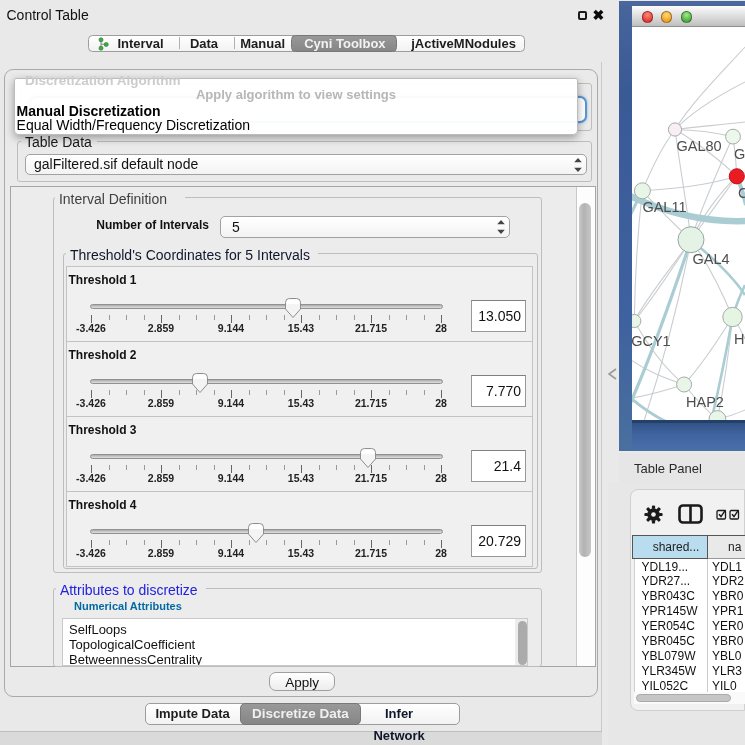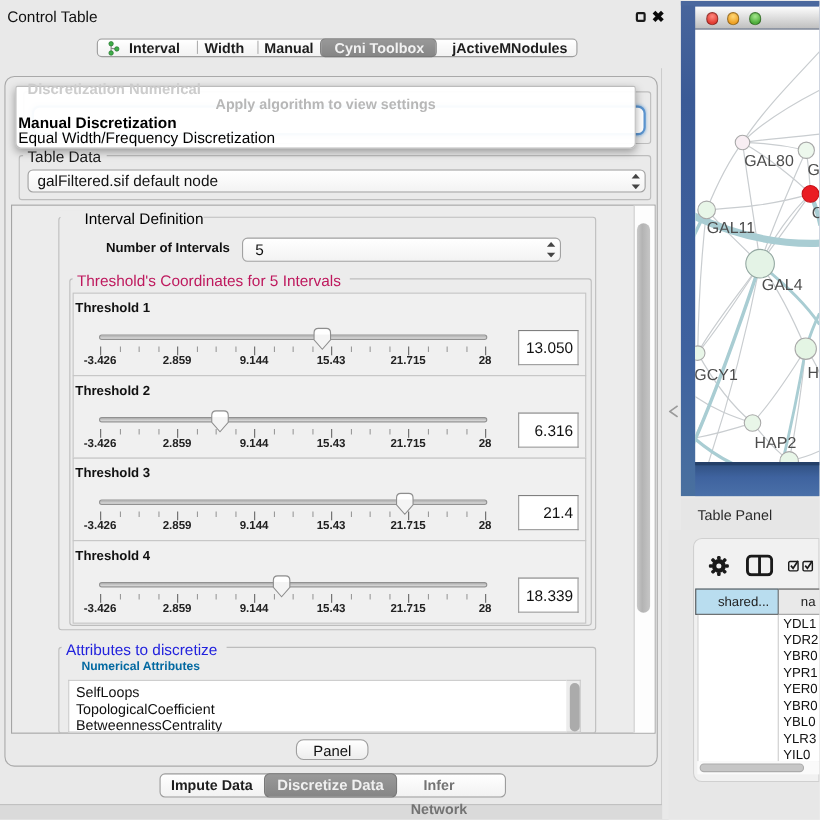--- a/index.html
+++ b/index.html
@@ -11,21 +11,21 @@
 <div style="position:absolute;left:0;top:730.5px;width:602px;height:1px;background:#bdbdbd;"></div>
 <div style="position:absolute;left:602px;top:0;width:17px;height:745px;background:#e9e9e9;"></div>
 <div style="position:absolute;left:6.5px;top:7px;width:160px;height:16px;font-size:14px;color:#111;">Control Table</div>
 <div style="position:absolute;left:577.5px;top:10.5px;width:9px;height:9px;border:2px solid #1a1a1a;border-radius:2px;box-sizing:border-box;"></div>
 <div style="position:absolute;left:592.5px;top:7px;width:14px;height:16px;font-size:14px;font-weight:bold;color:#0a0a0a;">✖</div>
 <div style="position:absolute;left:87.5px;top:34.5px;width:437.5px;height:17.5px;border-radius:4.5px;background:linear-gradient(#ffffff,#f2f2f2);border:1px solid #9d9d9d;box-sizing:border-box;"></div>
 <div style="position:absolute;left:178.5px;top:37px;width:1px;height:12px;background:#b0b0b0;"></div>
 <div style="position:absolute;left:234px;top:37px;width:1px;height:12px;background:#b0b0b0;"></div>
 <div style="position:absolute;left:291px;top:34.5px;width:105.5px;height:17.5px;border-radius:4.5px;background:linear-gradient(#989898,#868686);border:1px solid #787878;box-sizing:border-box;"></div>
 <div style="position:absolute;left:108px;top:34.5px;width:65px;height:17.5px;font-size:13px;font-weight:bold;color:#1d1d1d;line-height:17.5px;text-align:center;">Interval</div>
-<div style="position:absolute;left:179px;top:34.5px;width:50px;height:17.5px;font-size:13px;font-weight:bold;color:#1d1d1d;line-height:17.5px;text-align:center;">Width</div>
+<div style="position:absolute;left:179px;top:34.5px;width:50px;height:17.5px;font-size:13px;font-weight:bold;color:#1d1d1d;line-height:17.5px;text-align:center;">Data</div>
 <div style="position:absolute;left:237.7px;top:34.5px;width:50px;height:17.5px;font-size:13px;font-weight:bold;color:#1d1d1d;line-height:17.5px;text-align:center;">Manual</div>
 <div style="position:absolute;left:291px;top:34.5px;width:107.8px;height:17.5px;font-size:13px;font-weight:bold;color:#f2f2f2;line-height:17.5px;text-align:center;">Cyni Toolbox</div>
 <div style="position:absolute;left:411.2px;top:34.5px;width:104.6px;height:17.5px;font-size:13px;font-weight:bold;color:#1d1d1d;line-height:17.5px;text-align:center;">jActiveMNodules</div>
 <svg class="abs" style="left:98px;top:36.5px" width="11" height="14" viewBox="0 0 11 14">
 <line x1="3" y1="3" x2="3" y2="11" stroke="#888" stroke-width="1"></line>
 <line x1="3" y1="7" x2="8" y2="7.5" stroke="#888" stroke-width="1"></line>
 <circle cx="3" cy="2.8" r="2" fill="#3fae49" stroke="#2a7a33" stroke-width="0.7"></circle>
 <circle cx="3" cy="11.2" r="2" fill="#3fae49" stroke="#2a7a33" stroke-width="0.7"></circle>
 <circle cx="8.2" cy="7.5" r="2" fill="#3fae49" stroke="#2a7a33" stroke-width="0.7"></circle>
 </svg>
@@ -37,30 +37,30 @@
 <div style="position:absolute;left:25px;top:154px;width:562px;height:21px;background:linear-gradient(#ffffff,#f3f3f3);border:1px solid #a2a2a2;border-radius:5px;box-sizing:border-box;"></div>
 <div style="position:absolute;left:34px;top:154px;width:300px;height:21px;font-size:14px;line-height:21px;color:#111;">galFiltered.sif default node</div>
 <svg class="abs" style="left:573px;top:157.5px" width="10" height="14" viewBox="0 0 10 14">
 <path d="M5 0 L8.8 4.3 L1.2 4.3 Z" fill="#444"></path>
     <path d="M5 14 L8.8 9.7 L1.2 9.7 Z" fill="#444"></path>
   </svg>
 <div style="position:absolute;left:10px;top:186px;width:585.5px;height:481px;border:1px solid #a5a5a5;background:#ececec;box-sizing:border-box;"></div>
 <div style="position:absolute;left:576px;top:187px;width:19px;height:479px;background:#fdfdfd;border-left:1px solid #c9c9c9;box-sizing:border-box;"></div>
 <div style="position:absolute;left:579px;top:203px;width:12px;height:354px;background:linear-gradient(90deg,#c9c9c9,#b3b3b3 40%,#c6c6c6);border-radius:6px;"></div>
 <div style="position:absolute;left:53px;top:197px;width:489px;height:376px;border:1px solid #bdbdbd;border-radius:3px;box-sizing:border-box;"></div>
-<div style="position:absolute;left:55px;top:190.5px;width:130px;height:14px;background:#ececec;font-size:14px;color:#000000;text-align:right;">&nbsp;Interval Definition</div>
+<div style="position:absolute;left:55px;top:190.5px;width:130px;height:14px;background:#ececec;font-size:14px;color:#404040;">&nbsp;Interval Definition</div>
 <div style="position:absolute;left:60px;top:218px;width:149px;height:15px;font-size:12px;font-weight:bold;color:#111;text-align:right;">Number of Intervals</div>
 <div style="position:absolute;left:220px;top:215.5px;width:290px;height:22px;background:linear-gradient(#ffffff,#f3f3f3);border:1px solid #a2a2a2;border-radius:5px;box-sizing:border-box;"></div>
 <div style="position:absolute;left:232px;top:215.5px;width:40px;height:22px;font-size:14px;line-height:22px;color:#111;">5</div>
 <svg class="abs" style="left:496px;top:219.5px" width="10" height="14" viewBox="0 0 10 14">
 <path d="M5 0 L8.8 4.3 L1.2 4.3 Z" fill="#444"></path>
     <path d="M5 14 L8.8 9.7 L1.2 9.7 Z" fill="#444"></path>
   </svg>
 <div style="position:absolute;left:62.5px;top:253px;width:475px;height:316px;border:1px solid #bdbdbd;border-radius:3px;box-sizing:border-box;"></div>
-<div style="position:absolute;left:66px;top:246.5px;width:252px;height:14px;background:#ececec;font-size:14px;color:#be185d;">&nbsp;Threshold's Coordinates for 5 Intervals</div>
+<div style="position:absolute;left:66px;top:246.5px;width:252px;height:14px;background:#ececec;font-size:14px;color:#0f172a;">&nbsp;Threshold's Coordinates for 5 Intervals</div>
 <div style="position:absolute;left:65.5px;top:266px;width:467.5px;height:76px;border:1px solid #c3c3c3;background:#f0f0f0;box-sizing:border-box;"></div>
 <div style="position:absolute;left:68.5px;top:272.5px;width:120px;height:15px;font-size:12px;font-weight:bold;color:#111;">Threshold 1</div>
 <div style="position:absolute;left:90px;top:304px;width:353px;height:5px;background:linear-gradient(#ababab,#e0e0e0);border:1px solid #919191;border-radius:4px;box-sizing:border-box;"></div>
 <div style="position:absolute;left:65.5px;top:266px;width:467.5px;height:76px;">
     <div style="position:absolute;left:25.50px;top:49px;width:1px;height:8px;background:#666"></div>
     <div style="position:absolute;left:43.00px;top:49px;width:1px;height:4.5px;background:#9a9a9a"></div>
     <div style="position:absolute;left:60.50px;top:49px;width:1px;height:4.5px;background:#9a9a9a"></div>
     <div style="position:absolute;left:78.00px;top:49px;width:1px;height:4.5px;background:#9a9a9a"></div>
     <div style="position:absolute;left:95.50px;top:49px;width:1px;height:8px;background:#666"></div>
     <div style="position:absolute;left:113.00px;top:49px;width:1px;height:4.5px;background:#9a9a9a"></div>
@@ -122,21 +122,21 @@
 <div style="position:absolute;left:131px;top:397px;width:60px;height:12px;font-size:10.5px;font-weight:bold;color:#222;text-align:center;">2.859</div>
 <div style="position:absolute;left:201px;top:397px;width:60px;height:12px;font-size:10.5px;font-weight:bold;color:#222;text-align:center;">9.144</div>
 <div style="position:absolute;left:271px;top:397px;width:60px;height:12px;font-size:10.5px;font-weight:bold;color:#222;text-align:center;">15.43</div>
 <div style="position:absolute;left:341px;top:397px;width:60px;height:12px;font-size:10.5px;font-weight:bold;color:#222;text-align:center;">21.715</div>
 <div style="position:absolute;left:411px;top:397px;width:60px;height:12px;font-size:10.5px;font-weight:bold;color:#222;text-align:center;">28</div>
 <svg class="abs" style="left:190.5px;top:372px" width="18" height="22" viewBox="0 0 18 22">
 <path d="M1.5 5.5 Q1.5 1.5 5.5 1.5 L12.5 1.5 Q16.5 1.5 16.5 5.5 L16.5 12 L9 20.5 L1.5 12 Z" fill="#f4f4f4" stroke="#8e8e8e" stroke-width="1"></path>
 <path d="M2.5 5.5 Q2.5 2.5 5.5 2.5 L12.5 2.5 Q15.5 2.5 15.5 5.5 L15.5 7 L2.5 7 Z" fill="#ffffff"></path>
   </svg>
 <div style="position:absolute;left:470.5px;top:375px;width:55px;height:32px;background:#fff;border:1px solid #989898;border-top-color:#7f7f7f;box-sizing:border-box;"></div>
-<div style="position:absolute;left:470.5px;top:375px;width:50.5px;height:32px;font-size:14px;line-height:32px;color:#111;text-align:right;">6.316</div>
+<div style="position:absolute;left:470.5px;top:375px;width:50.5px;height:32px;font-size:14px;line-height:32px;color:#111;text-align:right;">7.770</div>
 <div style="position:absolute;left:65.5px;top:416px;width:467.5px;height:76px;border:1px solid #c3c3c3;background:#f0f0f0;box-sizing:border-box;"></div>
 <div style="position:absolute;left:68.5px;top:422.5px;width:120px;height:15px;font-size:12px;font-weight:bold;color:#111;">Threshold 3</div>
 <div style="position:absolute;left:90px;top:454px;width:353px;height:5px;background:linear-gradient(#ababab,#e0e0e0);border:1px solid #919191;border-radius:4px;box-sizing:border-box;"></div>
 <div style="position:absolute;left:65.5px;top:416px;width:467.5px;height:76px;">
     <div style="position:absolute;left:25.50px;top:49px;width:1px;height:8px;background:#666"></div>
     <div style="position:absolute;left:43.00px;top:49px;width:1px;height:4.5px;background:#9a9a9a"></div>
     <div style="position:absolute;left:60.50px;top:49px;width:1px;height:4.5px;background:#9a9a9a"></div>
     <div style="position:absolute;left:78.00px;top:49px;width:1px;height:4.5px;background:#9a9a9a"></div>
     <div style="position:absolute;left:95.50px;top:49px;width:1px;height:8px;background:#666"></div>
     <div style="position:absolute;left:113.00px;top:49px;width:1px;height:4.5px;background:#9a9a9a"></div>
@@ -198,35 +198,35 @@
 <div style="position:absolute;left:131px;top:547px;width:60px;height:12px;font-size:10.5px;font-weight:bold;color:#222;text-align:center;">2.859</div>
 <div style="position:absolute;left:201px;top:547px;width:60px;height:12px;font-size:10.5px;font-weight:bold;color:#222;text-align:center;">9.144</div>
 <div style="position:absolute;left:271px;top:547px;width:60px;height:12px;font-size:10.5px;font-weight:bold;color:#222;text-align:center;">15.43</div>
 <div style="position:absolute;left:341px;top:547px;width:60px;height:12px;font-size:10.5px;font-weight:bold;color:#222;text-align:center;">21.715</div>
 <div style="position:absolute;left:411px;top:547px;width:60px;height:12px;font-size:10.5px;font-weight:bold;color:#222;text-align:center;">28</div>
 <svg class="abs" style="left:246.5px;top:522px" width="18" height="22" viewBox="0 0 18 22">
 <path d="M1.5 5.5 Q1.5 1.5 5.5 1.5 L12.5 1.5 Q16.5 1.5 16.5 5.5 L16.5 12 L9 20.5 L1.5 12 Z" fill="#f4f4f4" stroke="#8e8e8e" stroke-width="1"></path>
 <path d="M2.5 5.5 Q2.5 2.5 5.5 2.5 L12.5 2.5 Q15.5 2.5 15.5 5.5 L15.5 7 L2.5 7 Z" fill="#ffffff"></path>
   </svg>
 <div style="position:absolute;left:470.5px;top:525px;width:55px;height:32px;background:#fff;border:1px solid #989898;border-top-color:#7f7f7f;box-sizing:border-box;"></div>
-<div style="position:absolute;left:470.5px;top:525px;width:50.5px;height:32px;font-size:14px;line-height:32px;color:#111;text-align:right;">18.339</div>
+<div style="position:absolute;left:470.5px;top:525px;width:50.5px;height:32px;font-size:14px;line-height:32px;color:#111;text-align:right;">20.729</div>
 <div style="position:absolute;left:53px;top:588px;width:489px;height:79px;border:1px solid #bdbdbd;border-radius:3px;box-sizing:border-box;"></div>
 <div style="position:absolute;left:56px;top:581.5px;width:150px;height:14px;background:#ececec;font-size:14px;color:#2222dd;">&nbsp;Attributes to discretize</div>
 <div style="position:absolute;left:55px;top:600px;width:160px;height:15px;font-size:11px;font-weight:bold;color:#0369a1;margin-left:19px;">Numerical Attributes</div>
 <div style="position:absolute;left:62px;top:618px;width:453px;height:48px;background:#fff;border:1px solid #c9c9c9;border-right:none;box-sizing:border-box;overflow:hidden;">
     <div style="position:absolute;left:6px;top:3px;font-size:13px;line-height:15.1px;color:#111;">SelfLoops<br>TopologicalCoefficient<br>BetweennessCentrality</div>
   </div>
 <div style="position:absolute;left:515px;top:618px;width:13px;height:48px;background:#ececec;border:1px solid #c9c9c9;border-left:none;box-sizing:border-box;"></div>
 <div style="position:absolute;left:518px;top:621px;width:9px;height:44px;background:#ababab;border-radius:5px;"></div>
-<div style="position:absolute;left:269px;top:671.5px;width:66.3px;height:19.7px;background:linear-gradient(#ffffff,#ededed);border:1px solid #9f9f9f;border-radius:7px;box-sizing:border-box;font-size:13.5px;line-height:19px;text-align:center;color:#111;">Panel</div>
+<div style="position:absolute;left:269px;top:671.5px;width:66.3px;height:19.7px;background:linear-gradient(#ffffff,#ededed);border:1px solid #9f9f9f;border-radius:7px;box-sizing:border-box;font-size:13.5px;line-height:19px;text-align:center;color:#111;">Apply</div>
 <div style="position:absolute;left:144.6px;top:703px;width:315px;height:21.5px;border-radius:5px;background:linear-gradient(#ffffff,#f2f2f2);border:1px solid #9d9d9d;box-sizing:border-box;"></div>
 <div style="position:absolute;left:240.3px;top:703px;width:120.3px;height:21.5px;border-radius:5px;background:linear-gradient(#999999,#868686);border:1px solid #787878;box-sizing:border-box;"></div>
 <div style="position:absolute;left:144.6px;top:703px;width:96px;height:21.5px;font-size:13px;font-weight:bold;color:#1d1d1d;line-height:21.5px;text-align:center;">Impute Data</div>
 <div style="position:absolute;left:240.3px;top:703px;width:120.3px;height:21.5px;font-size:13.5px;font-weight:bold;color:#f0f0f0;line-height:21.5px;text-align:center;">Discretize Data</div>
-<div style="position:absolute;left:360.6px;top:703px;width:77px;height:21.5px;font-size:13px;font-weight:bold;color:#737373;line-height:21.5px;text-align:center;">Infer Network</div>
+<div style="position:absolute;left:360.6px;top:703px;width:77px;height:21.5px;font-size:13px;font-weight:bold;color:#0f172a;line-height:21.5px;text-align:center;">Infer Network</div>
 <svg class="abs" style="left:608px;top:368px" width="9" height="12" viewBox="0 0 9 12">
 <path d="M8 1 L1 6 L8 11" fill="none" stroke="#9a9a9a" stroke-width="1.6"></path>
   </svg>
 <div style="position:absolute;left:619px;top:1px;width:126px;height:450px;background:linear-gradient(#48659c,#3a5a96 20%,#3e619f 70%,#49709f);"></div>
 <div style="position:absolute;left:619px;top:1px;width:126px;height:4px;background:#4b689e;"></div>
 <div style="position:absolute;left:632px;top:6px;width:113px;height:21px;background:linear-gradient(#fdfdfd,#bfbfbf);border-bottom:1px solid #8e8e8e;box-sizing:border-box;"></div>
 <div style="position:absolute;left:641.5999999999999px;top:11.2px;width:11.4px;height:11.4px;border-radius:50%;background:radial-gradient(circle at 50% 30%,#ff8a80,#e33d34 70%);border:0.5px solid rgba(0,0,0,0.35);box-sizing:border-box;"></div>
 <div style="position:absolute;left:661.0999999999999px;top:11.2px;width:11.4px;height:11.4px;border-radius:50%;background:radial-gradient(circle at 50% 30%,#ffd97a,#efa225 70%);border:0.5px solid rgba(0,0,0,0.35);box-sizing:border-box;"></div>
 <div style="position:absolute;left:680.9px;top:11.2px;width:11.4px;height:11.4px;border-radius:50%;background:radial-gradient(circle at 50% 30%,#a6e88e,#4fae3d 70%);border:0.5px solid rgba(0,0,0,0.35);box-sizing:border-box;"></div>
 <svg class="abs" style="left:632px;top:27px;background:#ffffff" width="113" height="393" viewBox="0 0 113 393">
@@ -319,31 +319,42 @@
 <rect x="1" y="1.5" width="8.5" height="8.5" rx="1.2" fill="none" stroke="#1a1a1a" stroke-width="1.3"></rect>
 <path d="M3 5.2 L5 7.6 L9.6 0.8" fill="none" stroke="#1a1a1a" stroke-width="1.5"></path>
 </svg>
 <svg class="abs" style="left:729px;top:508.5px" width="11" height="11" viewBox="0 0 11 11">
 <rect x="1" y="1.5" width="8.5" height="8.5" rx="1.2" fill="none" stroke="#1a1a1a" stroke-width="1.3"></rect>
 <path d="M3 5.2 L5 7.6 L9.6 0.8" fill="none" stroke="#1a1a1a" stroke-width="1.5"></path>
 </svg>
 <div style="position:absolute;left:632px;top:535px;width:76px;height:24px;background:#b9ddef;border:1.2px solid #555;box-sizing:border-box;font-size:12px;line-height:22px;text-align:center;padding-left:12px;color:#222;">shared...</div>
 <div style="position:absolute;left:708px;top:535px;width:37px;height:24px;background:#e9e9e9;border-top:1.2px solid #555;border-bottom:1px solid #999;box-sizing:border-box;font-size:12px;line-height:22px;color:#222;padding-left:20px;overflow:hidden;">na</div>
 <div style="position:absolute;left:633.5px;top:559px;width:111.5px;height:132.5px;background:#fff;overflow:hidden;border-left:1px solid #cfcfcf;box-sizing:border-box;">
+    <div style="position:absolute;left:7px;top:0.5px;width:70px;">
+      <div style="height:14.95px;font-size:12px;line-height:14.95px;color:#111;">YDL19...</div>
+      <div style="height:14.95px;font-size:12px;line-height:14.95px;color:#111;">YDR27...</div>
+      <div style="height:14.95px;font-size:12px;line-height:14.95px;color:#111;">YBR043C</div>
+      <div style="height:14.95px;font-size:12px;line-height:14.95px;color:#111;">YPR145W</div>
+      <div style="height:14.95px;font-size:12px;line-height:14.95px;color:#111;">YER054C</div>
+      <div style="height:14.95px;font-size:12px;line-height:14.95px;color:#111;">YBR045C</div>
+      <div style="height:14.95px;font-size:12px;line-height:14.95px;color:#111;">YBL079W</div>
+      <div style="height:14.95px;font-size:12px;line-height:14.95px;color:#111;">YLR345W</div>
+      <div style="height:14.95px;font-size:12px;line-height:14.95px;color:#111;">YIL052C</div>
+    </div>
     <div style="position:absolute;left:72.5px;top:0;width:1px;height:135px;background:#cccccc;"></div>
     <div style="position:absolute;left:77.5px;top:0.5px;width:40px;">
       <div style="height:14.95px;font-size:12px;line-height:14.95px;color:#111;">YDL1</div>
       <div style="height:14.95px;font-size:12px;line-height:14.95px;color:#111;">YDR2</div>
       <div style="height:14.95px;font-size:12px;line-height:14.95px;color:#111;">YBR0</div>
       <div style="height:14.95px;font-size:12px;line-height:14.95px;color:#111;">YPR1</div>
       <div style="height:14.95px;font-size:12px;line-height:14.95px;color:#111;">YER0</div>
       <div style="height:14.95px;font-size:12px;line-height:14.95px;color:#111;">YBR0</div>
       <div style="height:14.95px;font-size:12px;line-height:14.95px;color:#111;">YBL0</div>
       <div style="height:14.95px;font-size:12px;line-height:14.95px;color:#111;">YLR3</div>
       <div style="height:14.95px;font-size:12px;line-height:14.95px;color:#111;">YIL0</div>
     </div>
   </div>
 <div style="position:absolute;left:633.5px;top:691.5px;width:111.5px;height:12px;background:#fafafa;"></div>
 <div style="position:absolute;left:636px;top:693.5px;width:95px;height:8px;background:#c6c6c6;border:1px solid #ababab;border-radius:4px;box-sizing:border-box;"></div>
 <div style="position:absolute;left:13.7px;top:78px;width:564.3px;height:57px;background:rgba(255,255,255,0.96);border:1px solid #bcbcbc;border-radius:2px 2px 5px 5px;box-shadow:0 3px 8px rgba(0,0,0,0.35);box-sizing:border-box;"></div>
-<div style="position:absolute;left:25px;top:73px;width:260px;height:14px;font-size:13.5px;font-weight:bold;color:#cccccc;">Discretization Numerical</div>
+<div style="position:absolute;left:25px;top:73px;width:260px;height:14px;font-size:13.5px;font-weight:bold;color:#cccccc;">Discretization Algorithm</div>
 <div style="position:absolute;left:14px;top:87px;width:564px;height:13px;font-size:13px;font-weight:bold;color:#b7b7b7;text-align:center;">Apply algorithm to view settings</div>
 <div style="position:absolute;left:16.6px;top:102.5px;width:300px;height:14px;font-size:14px;font-weight:bold;color:#000;">Manual Discretization</div>
 <div style="position:absolute;left:16.6px;top:117.3px;width:320px;height:14px;font-size:14px;color:#000;">Equal Width/Frequency Discretization</div>
 </body></html>

